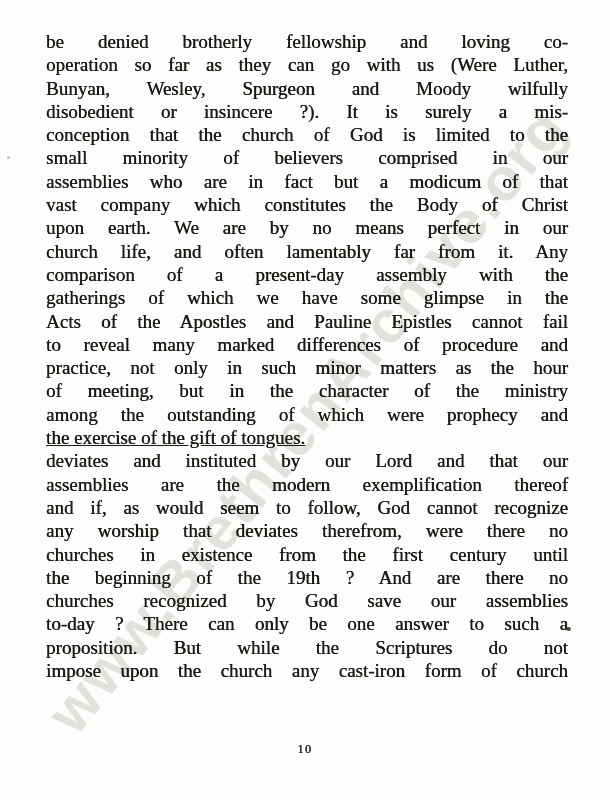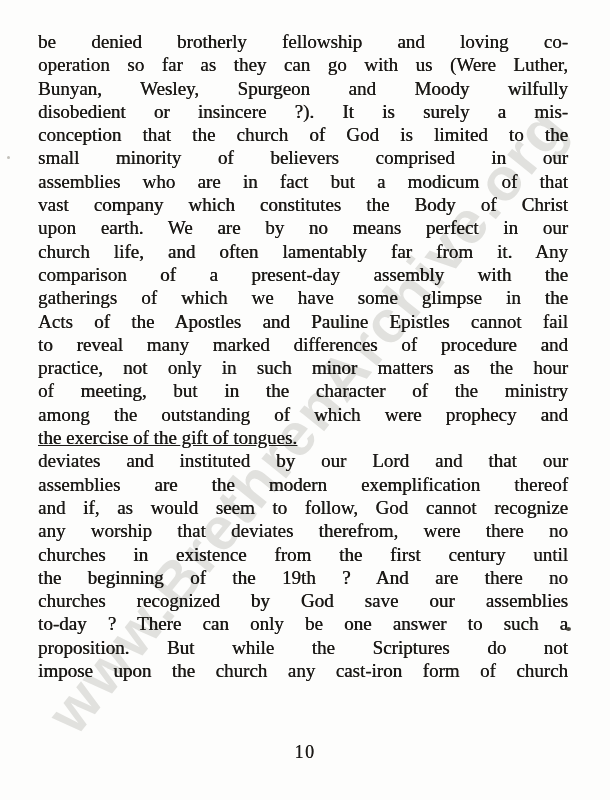--- a/index.html
+++ b/index.html
@@ -36,36 +36,37 @@
     color: #1c1a17;
     font-size: 19px;
     line-height: 23.3px;
   }
   .line {
     text-align: justify;
     text-align-last: justify;
     height: 23.3px;
     white-space: nowrap;
     text-shadow: 0.35px 0 0 currentColor;
+    margin-left: 8px;
   }
   .line.endpara {
     text-align-last: left;
     white-space: normal;
     text-decoration: underline;
   }
   .line.indent {
     text-indent: 22px;
   }
   .page-number {
     position: absolute;
     top: 742px;
     left: 0;
     width: 610px;
     text-align: center;
-    font-size: 18px;
+    font-size: 12px;
     letter-spacing: 1.5px;
     color: #1c1a17;
     text-shadow: 0.35px 0 0 currentColor;
   }
   .speck-right {
     position: absolute;
     left: 566px;
     top: 627px;
     width: 5px;
     height: 4px;

